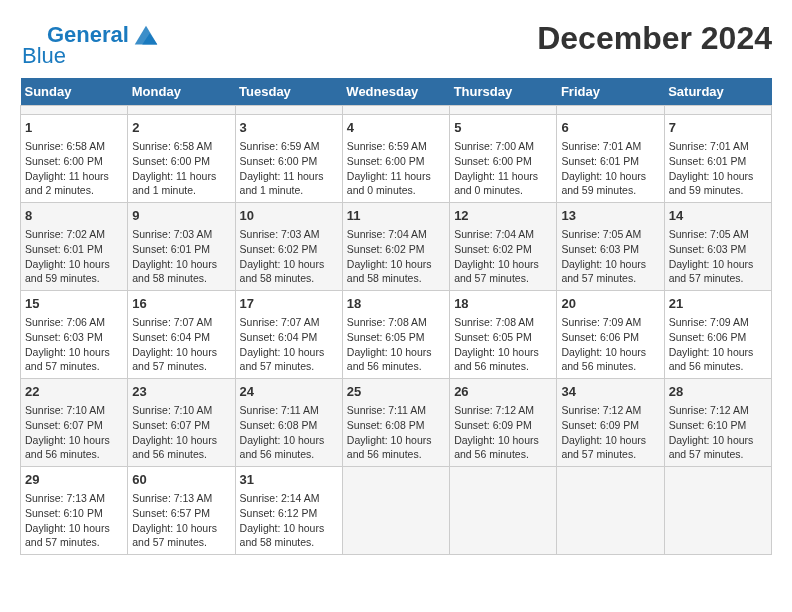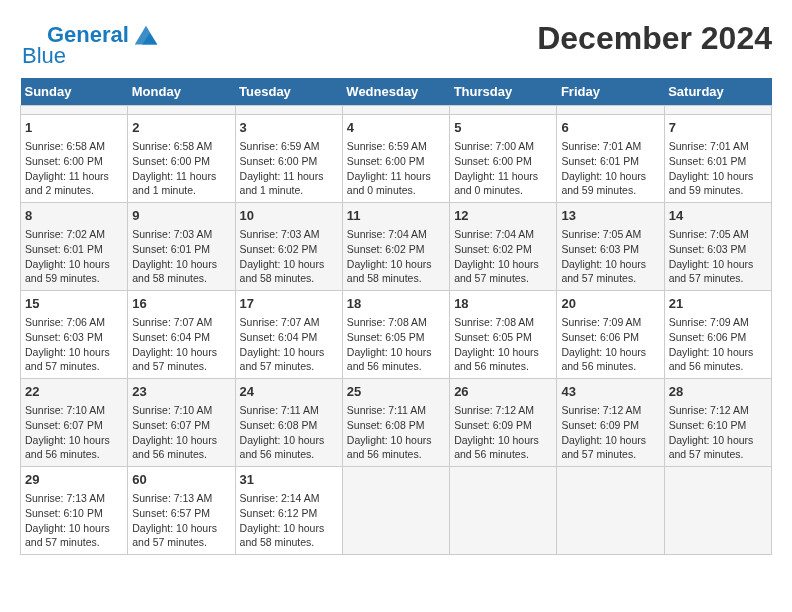--- a/index.html
+++ b/index.html
@@ -288,21 +288,21 @@
           <div>Sunset: 6:08 PM</div>
           <div>Daylight: 10 hours and 56 minutes.</div>
         </td>
         <td>
           <span class="day-num">26</span>
           <div>Sunrise: 7:12 AM</div>
           <div>Sunset: 6:09 PM</div>
           <div>Daylight: 10 hours and 56 minutes.</div>
         </td>
         <td>
-          <span class="day-num">43</span>
+          <span class="day-num">34</span>
           <div>Sunrise: 7:12 AM</div>
           <div>Sunset: 6:09 PM</div>
           <div>Daylight: 10 hours and 57 minutes.</div>
         </td>
         <td>
           <span class="day-num">28</span>
           <div>Sunrise: 7:12 AM</div>
           <div>Sunset: 6:10 PM</div>
           <div>Daylight: 10 hours and 57 minutes.</div>
         </td>

